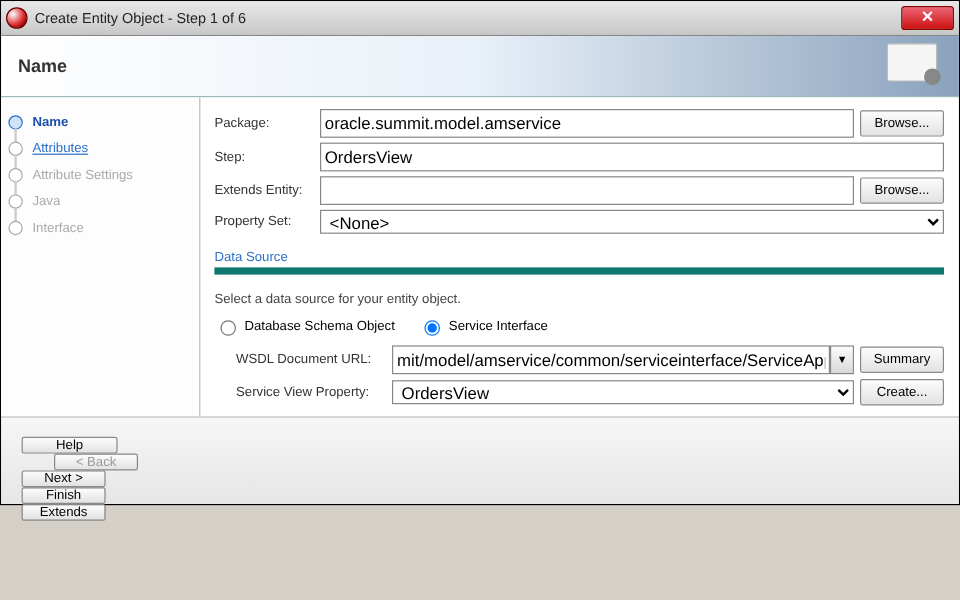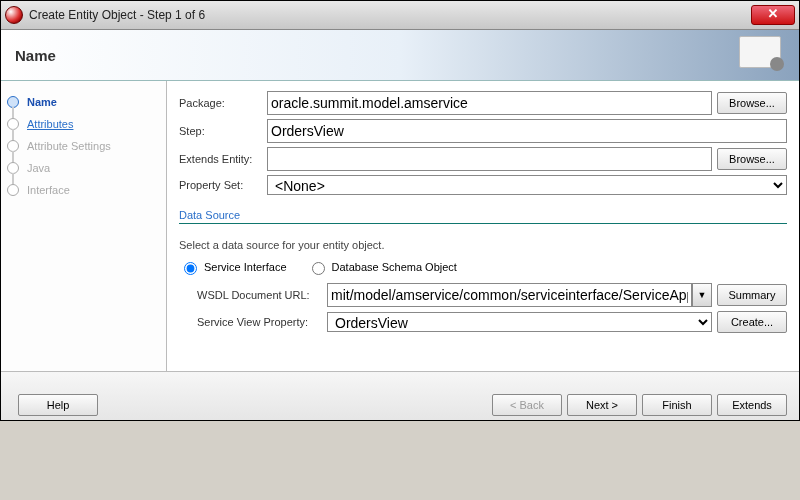--- a/index.html
+++ b/index.html
@@ -157,30 +157,31 @@
     white-space: nowrap;
   }
   .btn:disabled {
     color:#999;
     margin-left:32px;
   }
   .footer {
     height: 40px;
     border-top: 1px solid #bbb;
     display:flex;
-    align-items:flex-end;
-    padding: 4px 12px;
+    align-items:flex-start;
+    padding: 16px 12px;
     background: linear-gradient(to bottom,#f6f6f6,#e6e6e6);
+    flex-direction: column;
   }
   .footer .spacer { flex:1; }
   .section-label {
     color: #2a6fc9;
     margin-top: 14px;
     margin-bottom: 15px;
-    border-bottom:1px solid #0f766e;
+    border-bottom:6px solid #0f766e;
     padding-bottom:2px;
   }
   .hint {
     color:#444;
     margin: 4px 0 8px 0;
   }
   .radio-row {
     display:flex; align-items:center; gap: 20px;
     margin-bottom: 8px;
   }
@@ -264,26 +265,26 @@
         <select>
           <option>&lt;None&gt;</option>
         </select>
       </div>
 
       <div class="section-label">Data Source</div>
       <div class="hint">Select a data source for your entity object.</div>
 
       <div class="radio-row">
         <label>
+          <input type="radio" name="ds" style="">
+          <span>Database Schema Object</span>
+        </label>
+        <label>
           <input type="radio" name="ds" checked="" style="">
           <span>Service Interface</span>
-        </label>
-        <label>
-          <input type="radio" name="ds" style="">
-          <span>Database Schema Object</span>
         </label>
       </div>
 
       <div class="indent-block">
         <div class="form-row">
           <label>WSDL Document URL:</label>
           <div class="combo">
             <input type="text" value="mit/model/amservice/common/serviceinterface/ServiceAppModuleService.wsdl" style="">
             <div class="drop">▼</div>
           </div>

